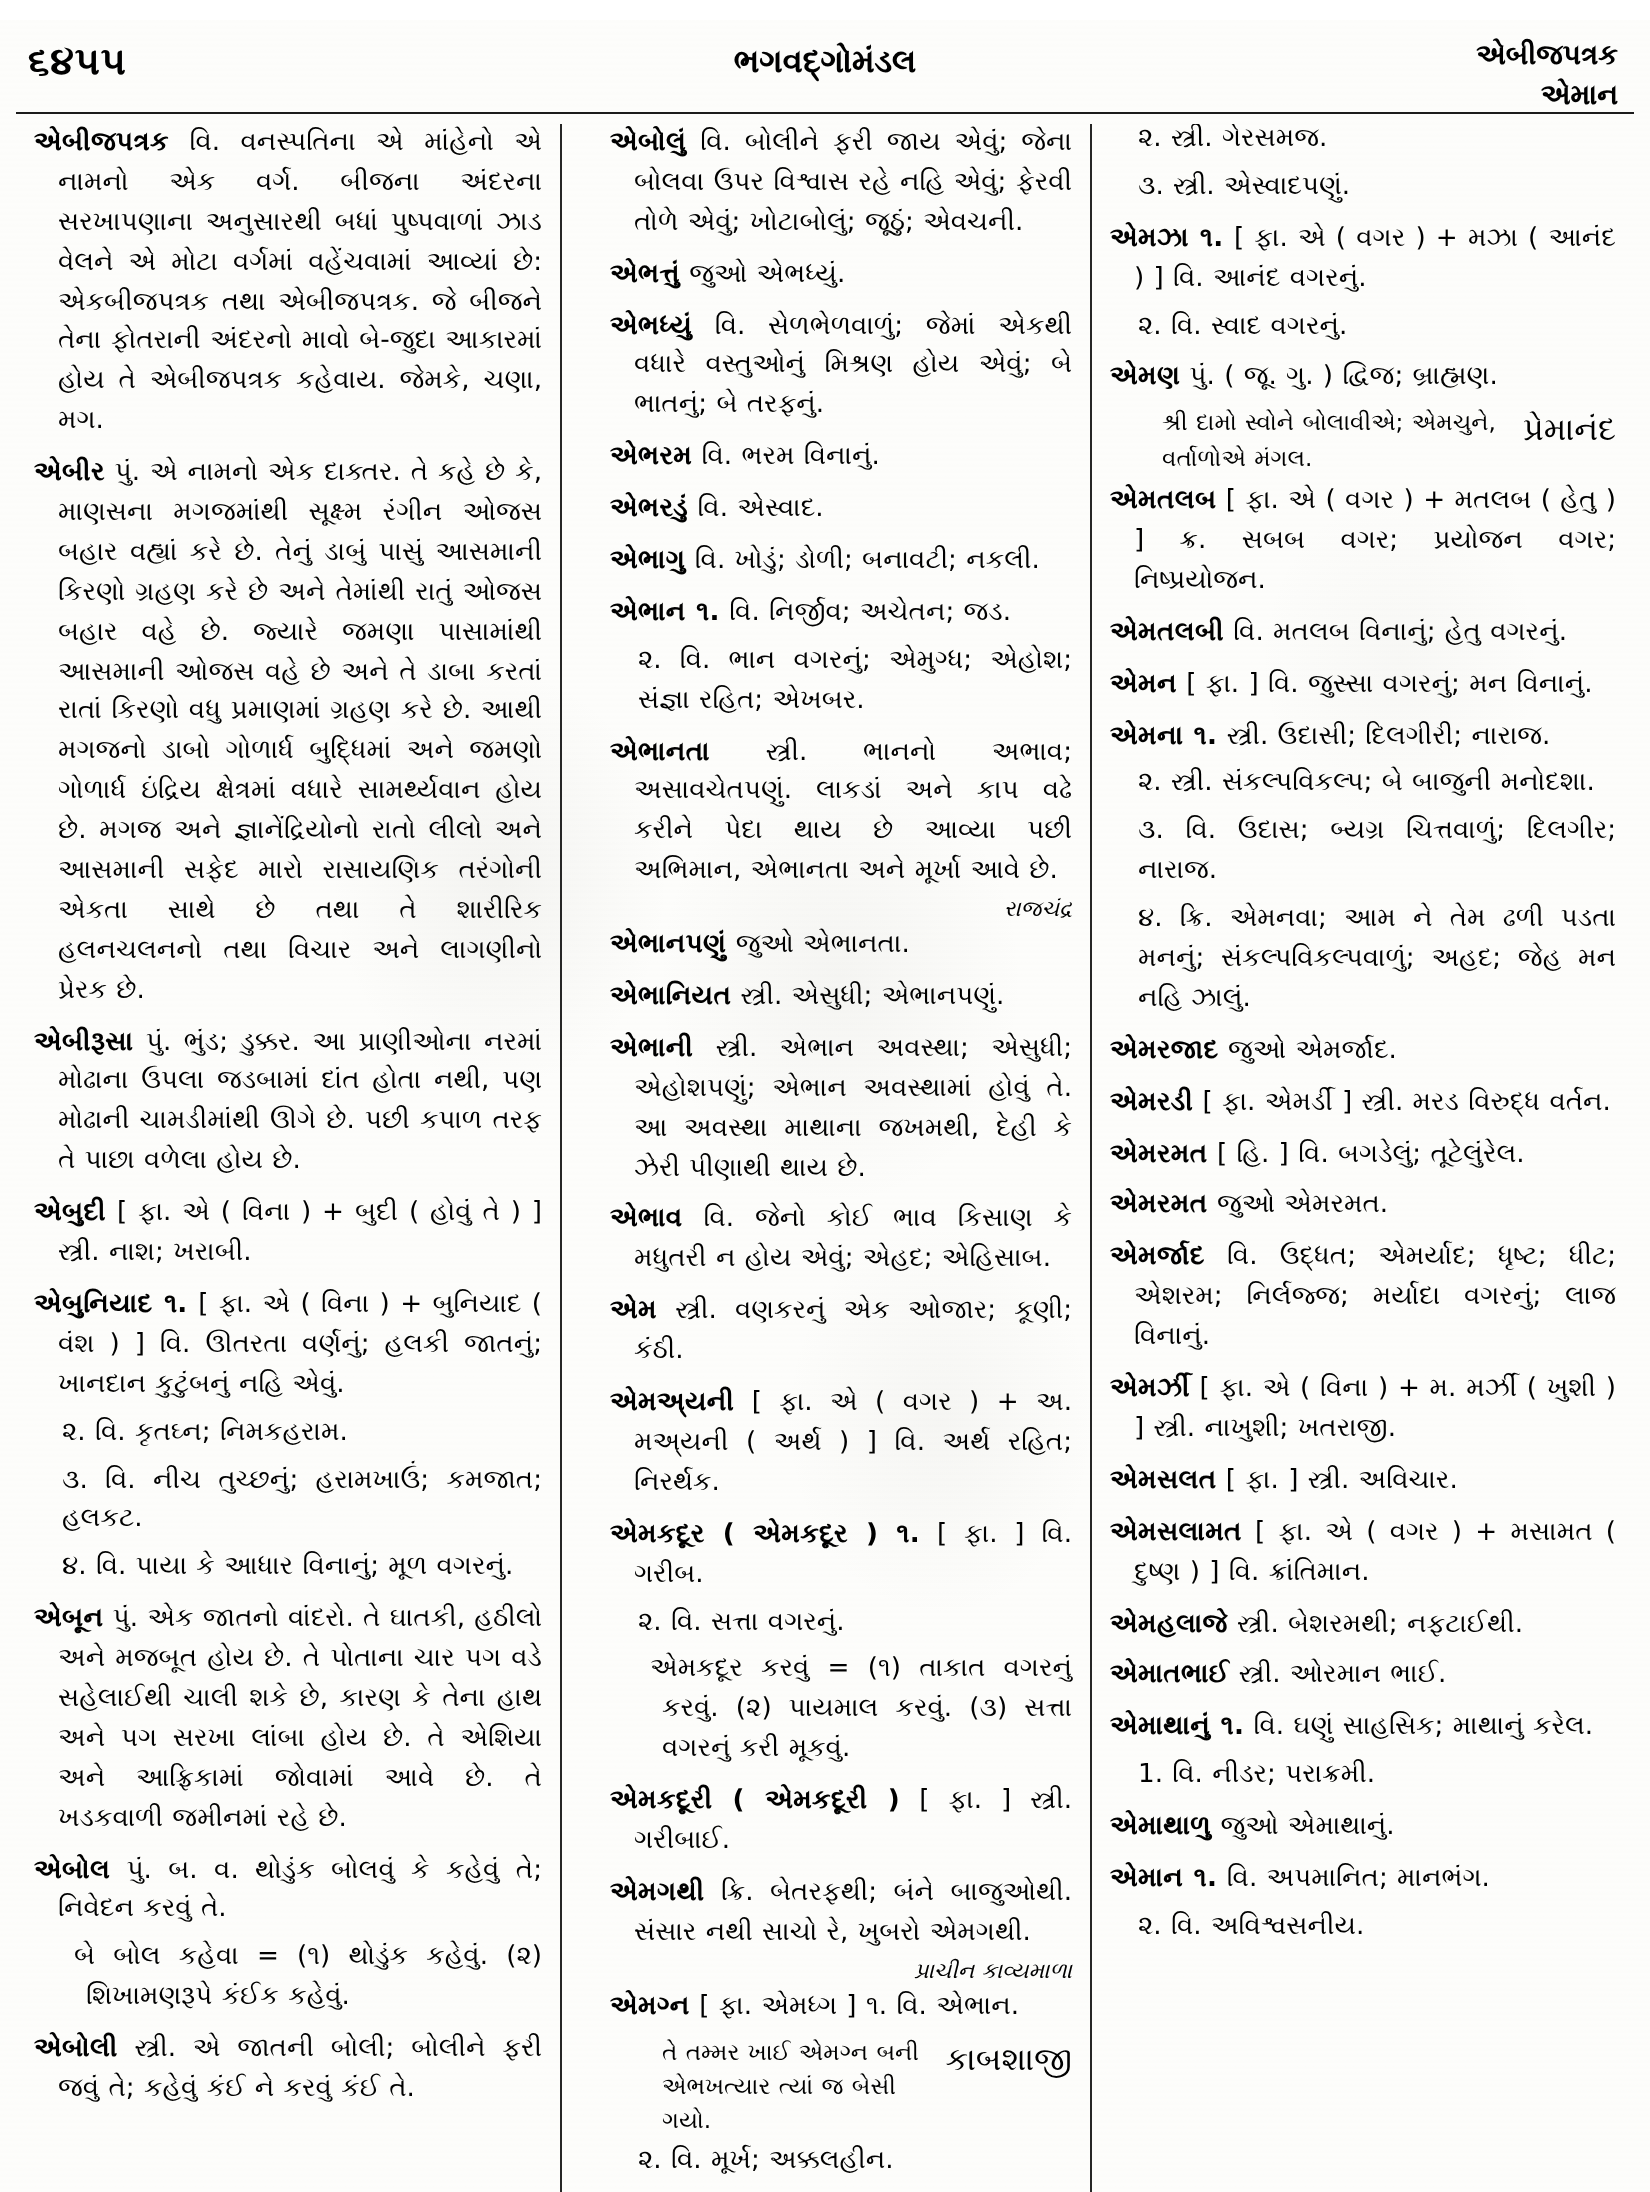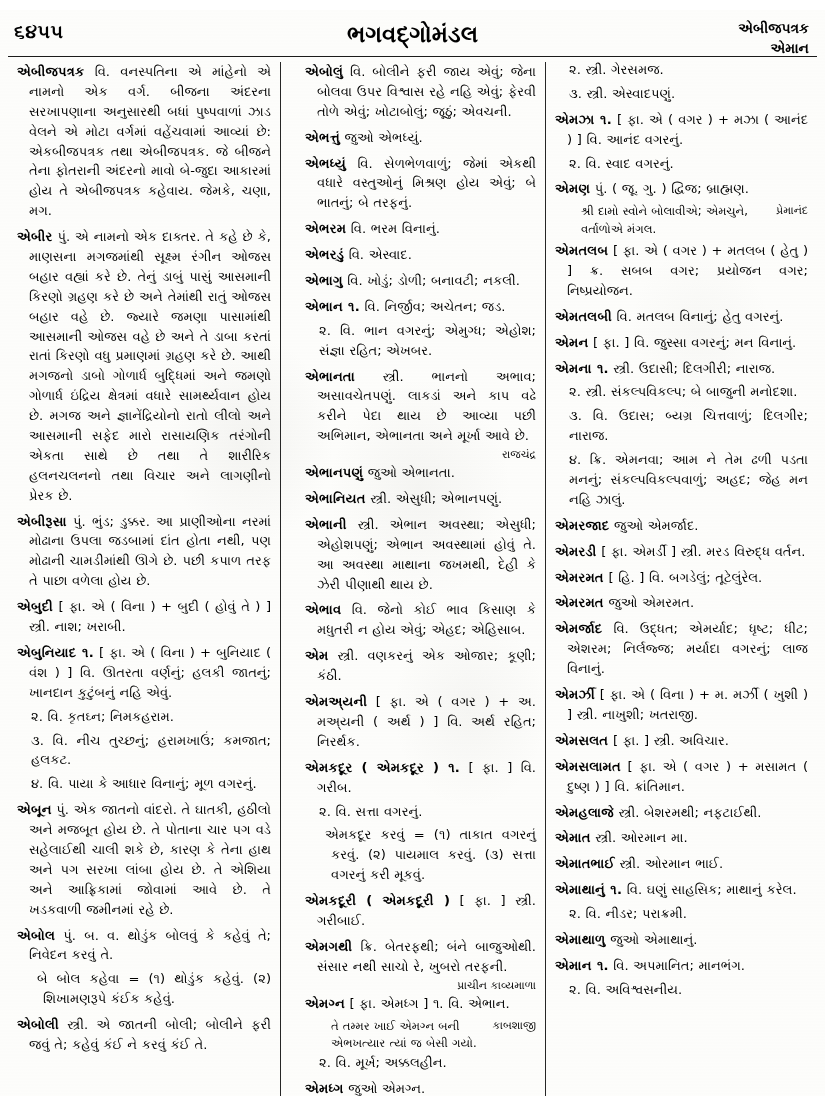--- a/index.html
+++ b/index.html
@@ -43,21 +43,21 @@
     font-size: 19px;
     font-weight: bold;
     letter-spacing: 0.5px;
   }
   .runhead .booktitle {
     position: absolute;
     left: 0;
     top: 3px;
     width: 825px;
     text-align: center;
-    font-size: 23px;
+    font-size: 16px;
     font-weight: bold;
   }
   .runhead .guides {
     position: absolute;
     right: 16px;
     top: 0;
     text-align: right;
     font-size: 14px;
     font-weight: bold;
     line-height: 1.45;
@@ -113,37 +113,38 @@
     padding-left: 26px;
     text-indent: 0;
     font-size: 11.6px;
     line-height: 1.5;
     margin-top: -2px;
     margin-bottom: 3px;
     text-align: left;
   }
   .entry.quote .cite {
     float: right;
-    font-size: 11px;
+    font-size: 16px;
   }
   .entry.subphrase {
     padding-left: 26px;
     text-indent: -6px;
     margin-top: -2px;
   }
   .hw {
     font-weight: bold;
     letter-spacing: 0.2px;
   }
   .attrib {
     display: block;
     text-align: right;
     font-size: 11px;
     margin-top: -4px;
     margin-bottom: 2px;
+    font-style: italic;
   }
 
   
   #grain {
     position: absolute;
     inset: 0;
     pointer-events: none;
     opacity: 0.45;
     background-image:
       repeating-linear-gradient(0deg, rgba(0,0,0,0.012) 0px, rgba(0,0,0,0) 2px, rgba(0,0,0,0.012) 3px);
@@ -194,21 +195,21 @@
         <p class="entry"><span class="hw">એભાનપણું</span> <span>જુઓ એભાનતા.</span></p>
         <p class="entry"><span class="hw">એભાનિયત</span> <span>સ્ત્રી. એસુધી; એભાનપણું.</span></p>
         <p class="entry"><span class="hw">એભાની</span> <span>સ્ત્રી. એભાન અવસ્થા; એસુધી; એહોશપણું; એભાન અવસ્થામાં હોવું તે. આ અવસ્થા માથાના જખમથી, દેહી કે ઝેરી પીણાથી થાય છે.</span></p>
         <p class="entry"><span class="hw">એભાવ</span> <span>વિ. જેનો કોઈ ભાવ કિસાણ કે મધુતરી ન હોય એવું; એહદ; એહિસાબ.</span></p>
         <p class="entry"><span class="hw">એમ</span> <span>સ્ત્રી. વણકરનું એક ઓજાર; કૂણી; કંઠી.</span></p>
         <p class="entry"><span class="hw">એમઅ્યની</span> <span>[ ફા. એ ( વગર ) + અ. મઅ્યની ( અર્થ ) ] વિ. અર્થ રહિત; નિરર્થક.</span></p>
         <p class="entry"><span class="hw">એમકદૂર ( એમકદૂર ) ૧.</span> <span>[ ફા. ] વિ. ગરીબ.</span></p>
         <p class="entry sense">૨. વિ. સત્તા વગરનું.</p>
         <p class="entry subphrase">એમકદૂર કરવું = (૧) તાકાત વગરનું કરવું. (૨) પાયમાલ કરવું. (૩) સત્તા વગરનું કરી મૂકવું.</p>
         <p class="entry"><span class="hw">એમકદૂરી ( એમકદૂરી )</span> <span>[ ફા. ] સ્ત્રી. ગરીબાઈ.</span></p>
-        <p class="entry"><span class="hw">એમગથી</span> <span>ક્રિ. બેતરફથી; બંને બાજુઓથી. સંસાર નથી સાચો રે, ખુબરો તરફની.</span></p>
+        <p class="entry"><span class="hw">એમગથી</span> <span>ક્રિ. બેતરફથી; બંને બાજુઓથી. સંસાર નથી સાચો રે, ખુબરો એમગથી.</span></p>
         <div class="attrib">પ્રાચીન કાવ્યમાળા</div>
         <p class="entry"><span class="hw">એમગ્ન</span> <span>[ ફા. એમધ્ગ ] ૧. વિ. એભાન.</span></p>
         <p class="entry quote"><span class="cite">કાબશાજી</span><span>તે તમ્મર ખાઈ એમગ્ન બની એભખત્યાર ત્યાં જ બેસી ગયો.</span></p>
         <p class="entry sense">૨. વિ. મૂર્ખ; અક્કલહીન.</p>
         <p class="entry"><span class="hw">એમધ્ગ</span> <span>જુઓ એમગ્ન.</span></p>
         <p class="entry"><span class="hw">એમજળી</span> <span>વિ. બે માણનું; બે માણવાળું.</span></p>
         <p class="entry"><span class="hw">એમઝગી ૧.</span> <span>[ ફા. ] સ્ત્રી. અરુચિ.</span></p>
       </div>
     <div class="col c3">
         <p class="entry sense">૨. સ્ત્રી. ગેરસમજ.</p>
@@ -226,24 +227,23 @@
         <p class="entry sense">૪. ક્રિ. એમનવા; આમ ને તેમ ઢળી પડતા મનનું; સંકલ્પવિકલ્પવાળું; અહદ; જેહ મન નહિ ઝાલું.</p>
         <p class="entry"><span class="hw">એમરજાદ</span> <span>જુઓ એમર્જાદ.</span></p>
         <p class="entry"><span class="hw">એમરડી</span> <span>[ ફા. એમર્ડી ] સ્ત્રી. મરડ વિરુદ્ધ વર્તન.</span></p>
         <p class="entry"><span class="hw">એમરમત</span> <span>[ હિ. ] વિ. બગડેલું; તૂટેલુંરેલ.</span></p>
         <p class="entry"><span class="hw">એમરમત</span> <span>જુઓ એમરમત.</span></p>
         <p class="entry"><span class="hw">એમર્જાદ</span> <span>વિ. ઉદ્ધત; એમર્યાદ; ધૃષ્ટ; ધીટ; એશરમ; નિર્લજ્જ; મર્યાદા વગરનું; લાજ વિનાનું.</span></p>
         <p class="entry"><span class="hw">એમર્ઝી</span> <span>[ ફા. એ ( વિના ) + મ. મર્ઝી ( ખુશી ) ] સ્ત્રી. નાખુશી; ખતરાજી.</span></p>
         <p class="entry"><span class="hw">એમસલત</span> <span>[ ફા. ] સ્ત્રી. અવિચાર.</span></p>
         <p class="entry"><span class="hw">એમસલામત</span> <span>[ ફા. એ ( વગર ) + મસામત ( દુષ્ણ ) ] વિ. ક્રાંતિમાન.</span></p>
         <p class="entry"><span class="hw">એમહલાજે</span> <span>સ્ત્રી. બેશરમથી; નફટાઈથી.</span></p>
-        <p class="entry"><span class="hw">એમાત</span> <span>સ્ત્રી. ઓરમાન મા.</span></p>
         <p class="entry"><span class="hw">એમાતભાઈ</span> <span>સ્ત્રી. ઓરમાન ભાઈ.</span></p>
         <p class="entry"><span class="hw">એમાથાનું ૧.</span> <span>વિ. ઘણું સાહસિક; માથાનું કરેલ.</span></p>
-        <p class="entry sense">૨. વિ. નીડર; પરાક્રમી.</p>
+        <p class="entry sense">1. વિ. નીડર; પરાક્રમી.</p>
         <p class="entry"><span class="hw">એમાથાળુ</span> <span>જુઓ એમાથાનું.</span></p>
         <p class="entry"><span class="hw">એમાન ૧.</span> <span>વિ. અપમાનિત; માનભંગ.</span></p>
         <p class="entry sense">૨. વિ. અવિશ્વસનીય.</p>
       </div>
   </div>
 
   <div id="grain"></div>
 </div>
 
 </body></html>

